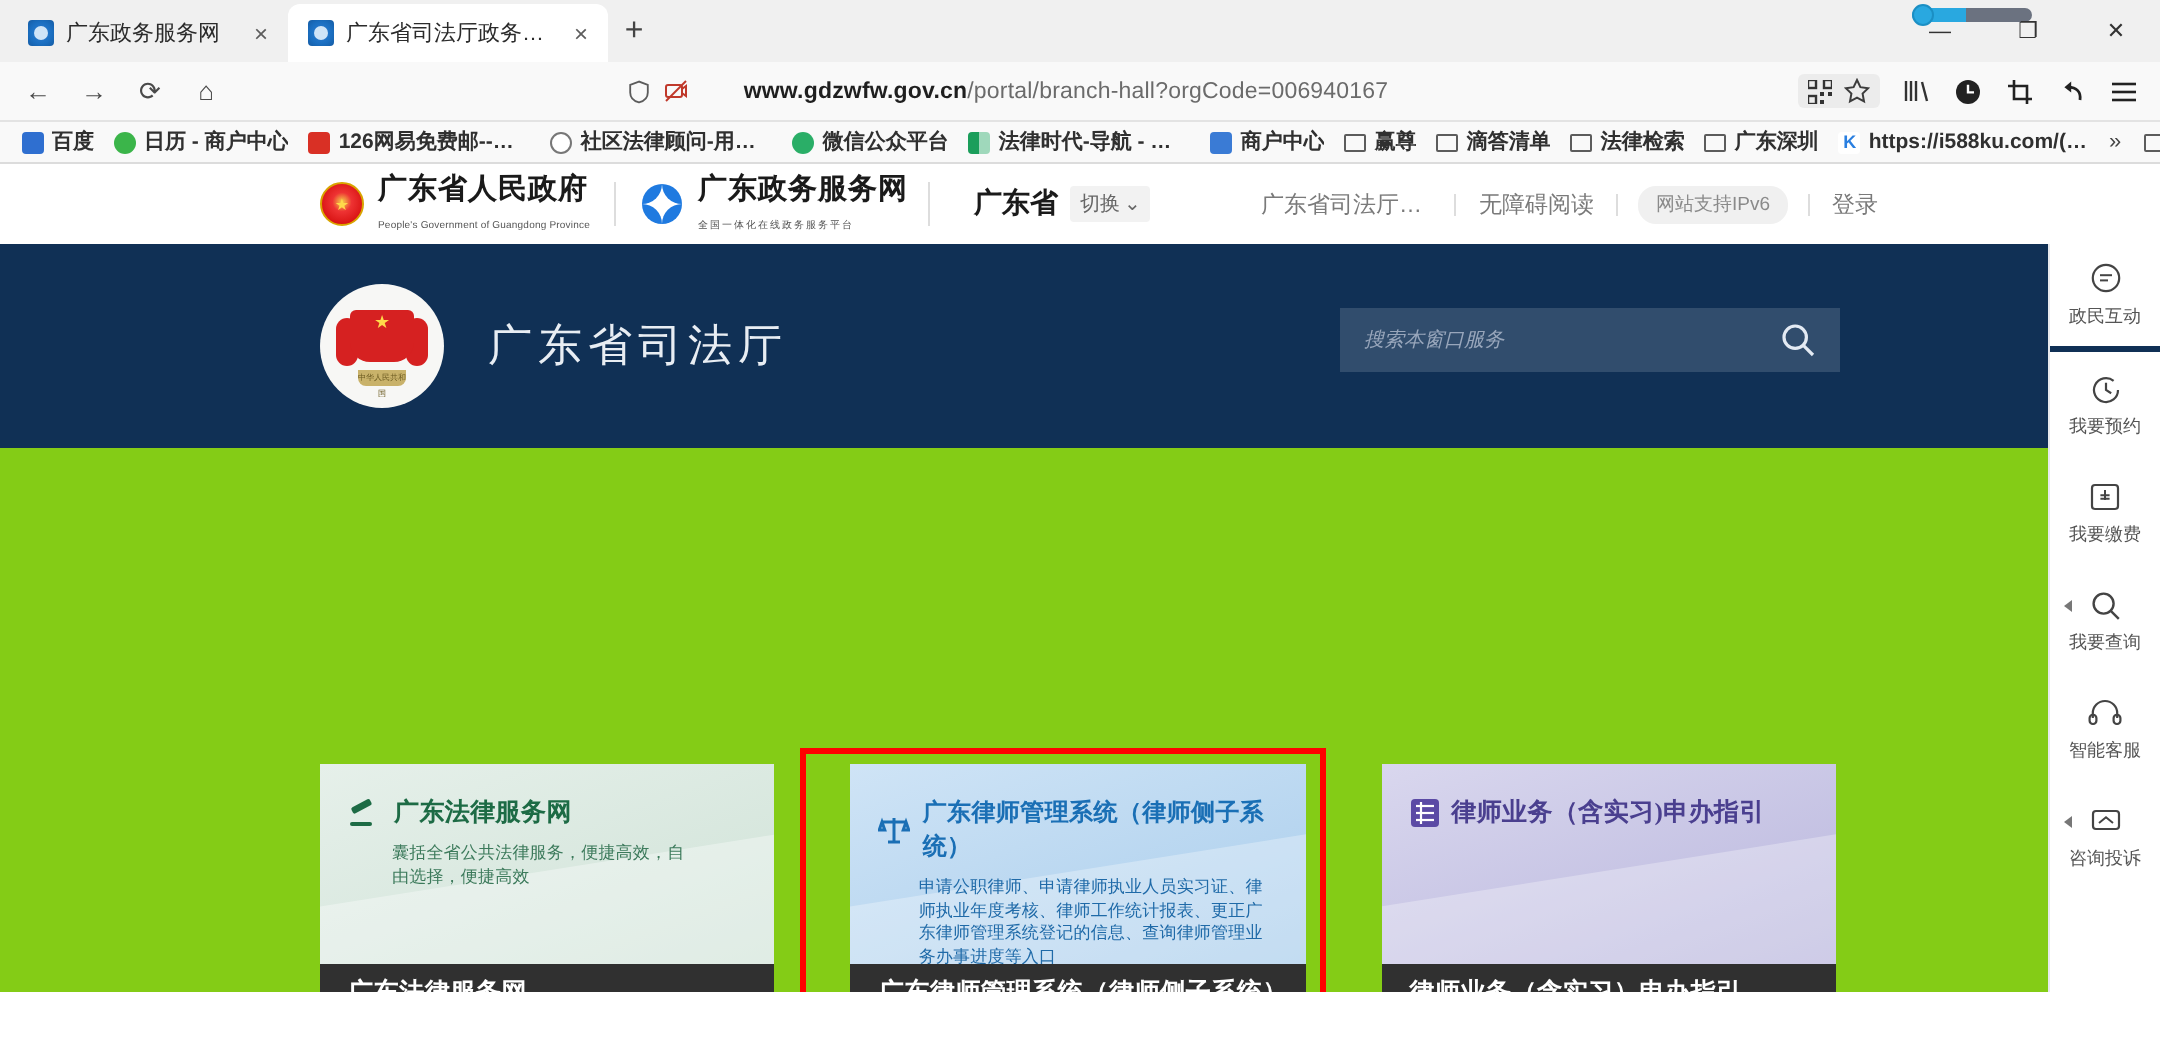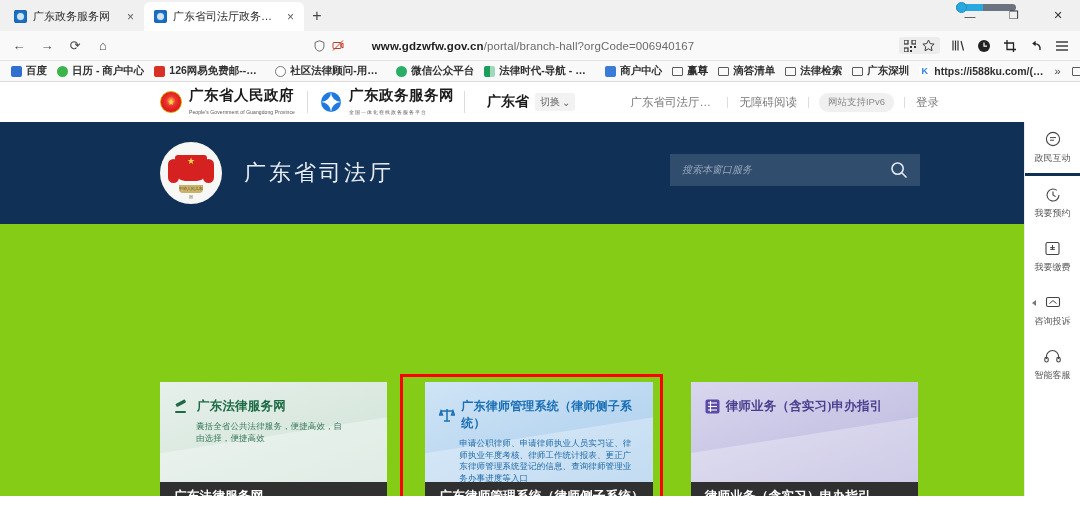--- a/index.html
+++ b/index.html
@@ -593,37 +593,47 @@
     <div class="rail-item">
       <span class="gi">
         <svg width="15" height="15" viewBox="0 0 15 15">
           <rect x="1" y="1.5" width="13" height="12" rx="1.5" fill="none" stroke="#444" stroke-width="1.1"></rect>
           <path d="M7.5 4v5M5.2 6.6h4.6M5.2 8.4h4.6" stroke="#444" stroke-width="1"></path>
         </svg>
       </span>
       <span>我要缴费</span>
     </div>
 
+    <div class="rail-item">
+      <span class="caret"></span>
+      <span class="gi">
+        <svg width="16" height="16" viewBox="0 0 16 16">
+          <circle cx="6.8" cy="6.8" r="5" fill="none" stroke="#444" stroke-width="1.2"></circle>
+          <line x1="10.4" y1="10.4" x2="14.4" y2="14.4" stroke="#444" stroke-width="1.2"></line>
+        </svg>
+      </span>
+      <span>我要查询</span>
+    </div>
+
+    <div class="rail-item">
+      <span class="gi">
+        <svg width="17" height="15" viewBox="0 0 17 15">
+          <path d="M2.4 10V7.6a6.1 6.1 0 0 1 12.2 0V10" fill="none" stroke="#444" stroke-width="1.1"></path>
+          <rect x="0.8" y="8.4" width="3.4" height="4.6" rx="1.6" fill="none" stroke="#444" stroke-width="1.1"></rect>
+          <rect x="12.8" y="8.4" width="3.4" height="4.6" rx="1.6" fill="none" stroke="#444" stroke-width="1.1"></rect>
+        </svg>
+      </span>
+      <span>智能客服</span>
+    </div>
 
     <div class="rail-item">
       <span class="caret"></span>
       <span class="gi">
         <svg width="16" height="14" viewBox="0 0 16 14">
           <rect x="1.5" y="1.5" width="13" height="9" rx="1.5" fill="none" stroke="#444" stroke-width="1.1"></rect>
           <path d="M4.5 7.5 8 4.6l3.5 2.9" fill="none" stroke="#444" stroke-width="1"></path>
         </svg>
       </span>
       <span>咨询投诉</span>
     </div>
 
-    <div class="rail-item">
-      <span class="gi">
-        <svg width="17" height="15" viewBox="0 0 17 15">
-          <path d="M2.4 10V7.6a6.1 6.1 0 0 1 12.2 0V10" fill="none" stroke="#444" stroke-width="1.1"></path>
-          <rect x="0.8" y="8.4" width="3.4" height="4.6" rx="1.6" fill="none" stroke="#444" stroke-width="1.1"></rect>
-          <rect x="12.8" y="8.4" width="3.4" height="4.6" rx="1.6" fill="none" stroke="#444" stroke-width="1.1"></rect>
-        </svg>
-      </span>
-      <span>智能客服</span>
-    </div>
-
   </div>
 </div>
 
 </body></html>

